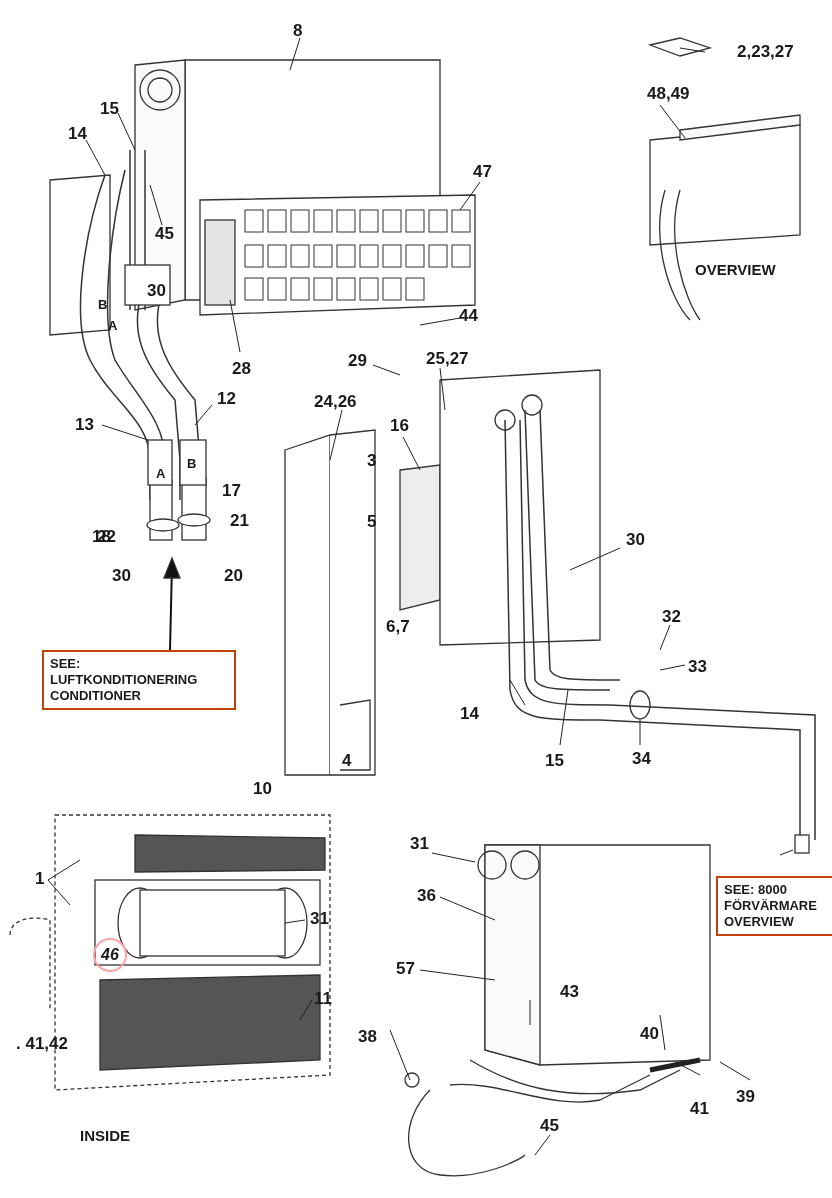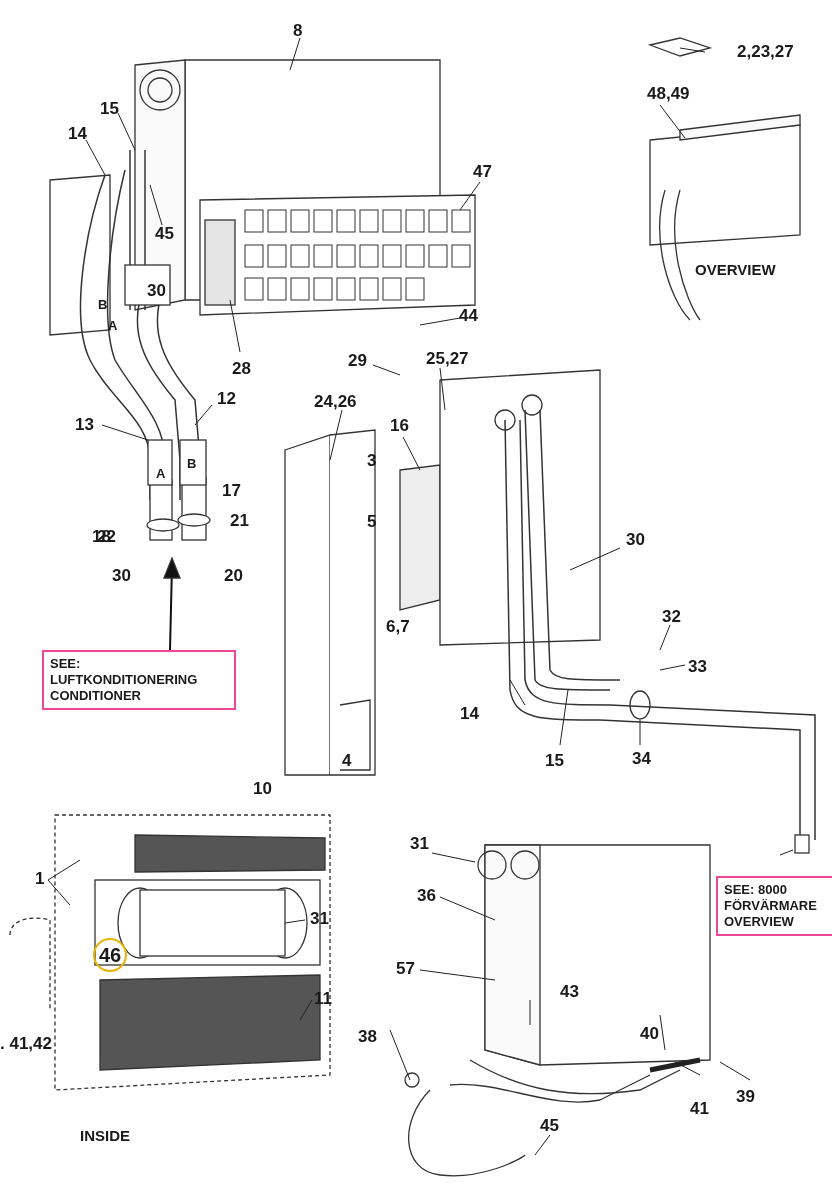--- a/index.html
+++ b/index.html
@@ -2,25 +2,25 @@
 <html><head>
 <meta charset="utf-8">
 <style>
   html, body { margin:0; padding:0; background:#ffffff; }
   body { width:832px; height:1198px; position:relative; overflow:hidden;
          font-family:"Liberation Sans", sans-serif; }
   #canvas { position:absolute; left:0; top:0; width:832px; height:1198px; }
   .callout { position:absolute; font-family:"Liberation Sans", sans-serif; font-weight:bold;
              font-size:17px; color:#1a1a1a; white-space:nowrap; line-height:1; }
   .caption { position:absolute; font-weight:bold; font-size:15px; color:#1a1a1a; line-height:1; }
-  .note-box { position:absolute; border:2px solid #ec4899; background:#fff; padding:4px 6px;
+  .note-box { position:absolute; border:2px solid #c2410c; background:#fff; padding:4px 6px;
               font-weight:bold; font-size:13px; color:#1a1a1a; line-height:16px; }
   .note-box div { white-space:nowrap; }
-  .circled { position:absolute; width:30px; height:30px; border:2px solid #eab308; border-radius:50%;
-             font-weight:bold; font-size:20px; display:flex; align-items:center; justify-content:center; color:#1a1a1a; }
+  .circled { position:absolute; width:30px; height:30px; border:2px solid #fca5a5; border-radius:50%;
+             font-weight:bold; font-size:16px; display:flex; align-items:center; justify-content:center; color:#1a1a1a;font-style:italic; }
   .hose-tag { position:absolute; font-weight:bold; font-size:13px; color:#1a1a1a; }
 </style>
 </head>
 <body>
 
 <svg id="canvas" viewBox="0 0 832 1198" xmlns="http://www.w3.org/2000/svg">
   <g fill="none" stroke="#333" stroke-width="1.3">
 
     <g>
       <path d="M185 60 L440 60 L440 300 L185 300 Z" fill="#fff"></path>
@@ -219,21 +219,21 @@
 <span class="callout" style="left:662px;top:608px">32</span>
 <span class="callout" style="left:688px;top:658px">33</span>
 <span class="callout" style="left:460px;top:705px">14</span>
 <span class="callout" style="left:545px;top:752px">15</span>
 <span class="callout" style="left:632px;top:750px">34</span>
 <span class="callout" style="left:253px;top:780px">10</span>
 <span class="callout" style="left:35px;top:870px">1</span>
 <span class="callout" style="left:310px;top:910px">31</span>
 <span class="circled" style="left:93px;top:938px">46</span>
 <span class="callout" style="left:314px;top:990px">11</span>
-<span class="callout" style="left:0px;top:1035px">. 41,42</span>
+<span class="callout" style="left:16px;top:1035px">. 41,42</span>
 <span class="callout" style="left:410px;top:835px">31</span>
 <span class="callout" style="left:417px;top:887px">36</span>
 <span class="callout" style="left:396px;top:960px">57</span>
 <span class="callout" style="left:560px;top:983px">43</span>
 <span class="callout" style="left:358px;top:1028px">38</span>
 <span class="callout" style="left:640px;top:1025px">40</span>
 <span class="callout" style="left:690px;top:1100px">41</span>
 <span class="callout" style="left:736px;top:1088px">39</span>
 <span class="callout" style="left:540px;top:1117px">45</span>
 

